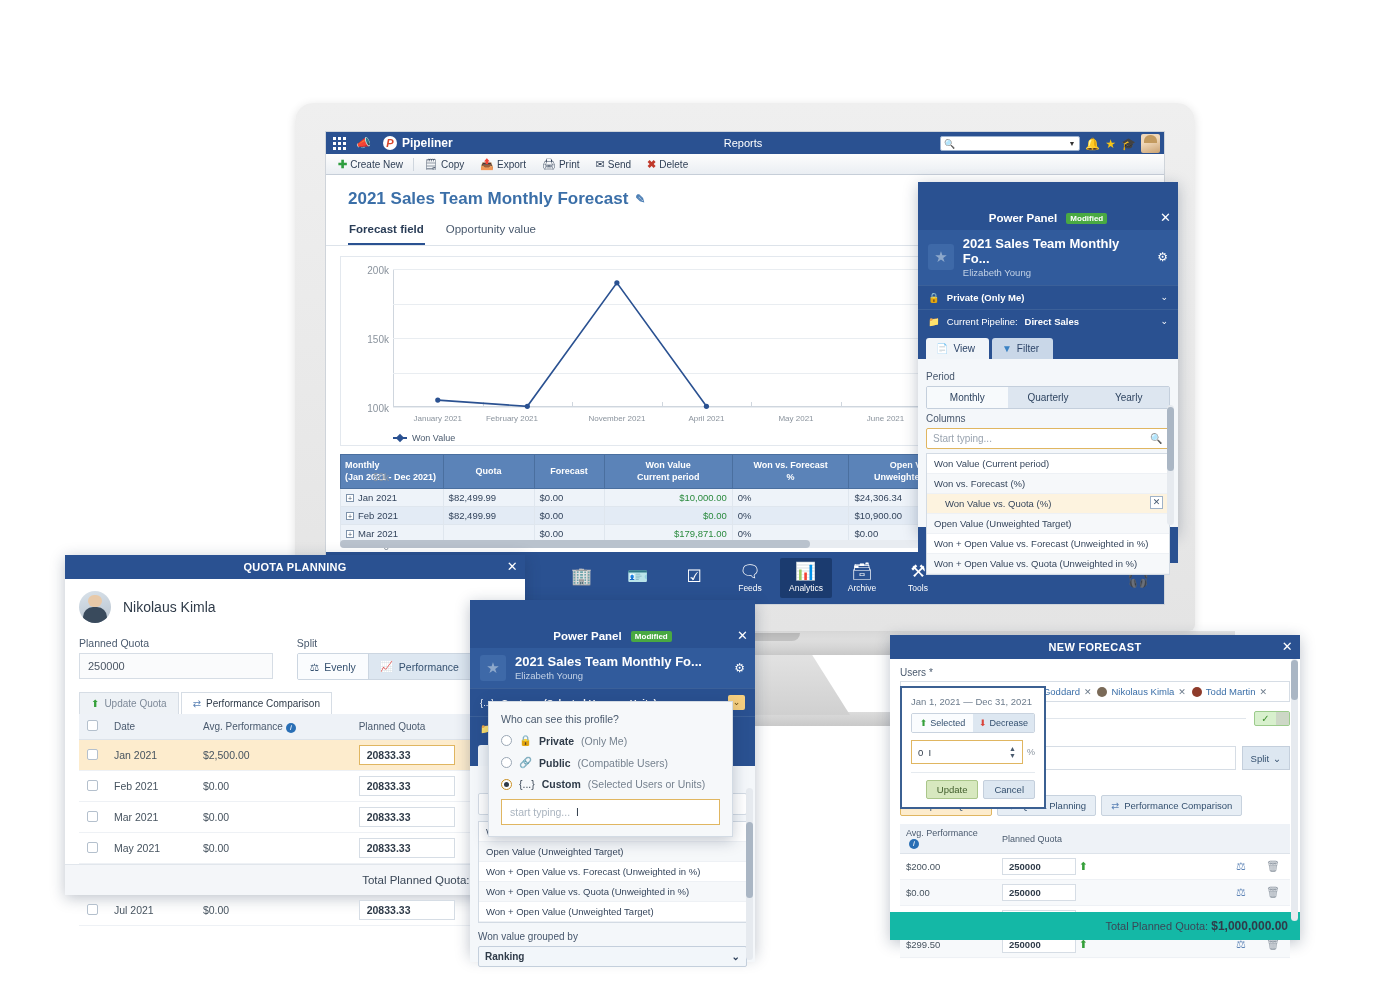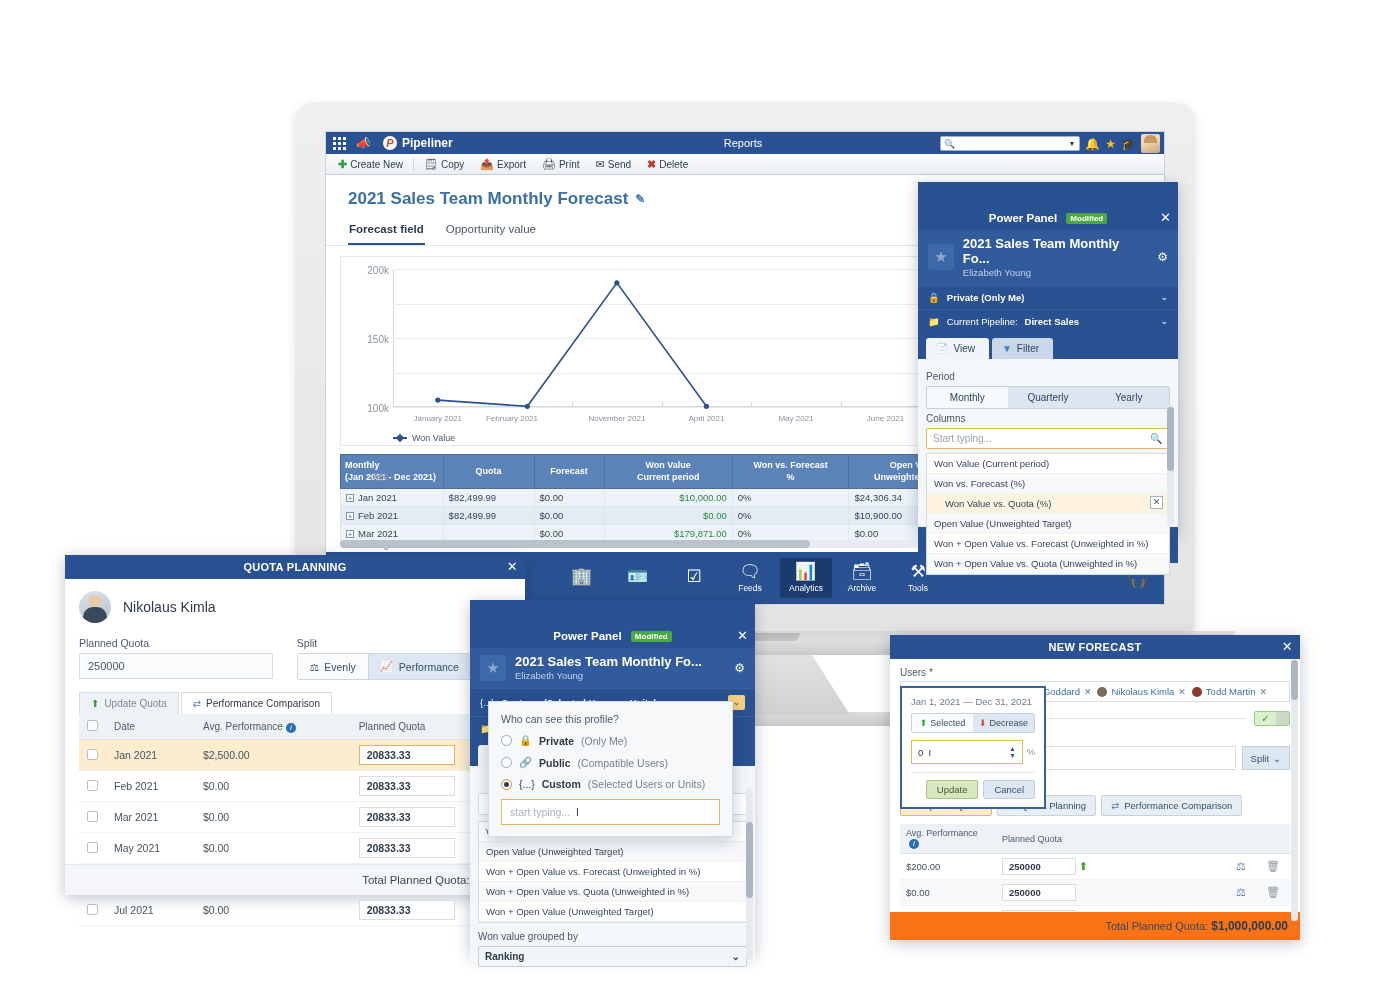--- a/index.html
+++ b/index.html
@@ -267,21 +267,21 @@
     padding:4px 6px; font-size:9px; border-bottom:1px solid #dde3ea; }
   .nftbl td { padding:4px 6px; border-bottom:1px solid #eef1f5; color:#46535f; }
   .nftbl tr:nth-child(even) td { background:#f7f9fb; }
   .nfq { border:1px solid #d6dde5; background:#fff; padding:2px 6px; font-weight:bold;
     font-size:9.5px; color:#2f3b49; display:inline-block; width:74px; }
   .arrow-up { color:#35a03a; font-size:11px; }
   .arrow-dn { color:#d9453c; font-size:11px; }
   .scales { color:#5b82b5; font-size:11px; }
   .trash { color:#8a949f; font-size:11px; }
   .nf-total { position:absolute; left:0; right:0; bottom:0; padding:7px 12px; text-align:right;
-    font-size:11px; color:#3a4757; background:#f97316; }
+    font-size:11px; color:#3a4757; background:#14b8a6; }
   .nf-total b { font-size:12px; color:#2f3b49; }
 
   
   .uq-pop {
     position:absolute; left:10px; top:27px; width:146px; background:#fff;
     border:2px solid #3b6092; padding:8px 9px; z-index:9;
   }
   .uq-range { font-size:9.5px; color:#6d7c8c; margin-bottom:6px; }
   .uq-seg { display:flex; border:1px solid #c9d3df; border-radius:2px; overflow:hidden; margin-bottom:7px; }
   .uq-seg div { flex:1; display:flex; align-items:center; justify-content:center; gap:3px;
@@ -859,20 +859,26 @@
             <td><span class="nfq">250000</span> </td>
             <td><span class="scales">⚖</span></td>
             <td><span class="trash">🗑</span></td>
           </tr>
           <tr>
             <td>$290,235.70</td>
             <td><span class="nfq">250000</span> <span class="arrow-dn">⬇</span></td>
             <td><span class="scales">⚖</span></td>
             <td><span class="trash">🗑</span></td>
           </tr>
+          <tr>
+            <td>$299.50</td>
+            <td><span class="nfq">250000</span> <span class="arrow-up">⬆</span></td>
+            <td><span class="scales">⚖</span></td>
+            <td><span class="trash">🗑</span></td>
+          </tr>
         </tbody>
     </table>
 
     <div class="uq-pop">
       <div class="uq-range">Jan 1, 2021 — Dec 31, 2021</div>
       <div class="uq-seg">
         <div class="active">
             <span style="color:#35a03a">⬆</span>
             <span>Selected</span>
           </div>

